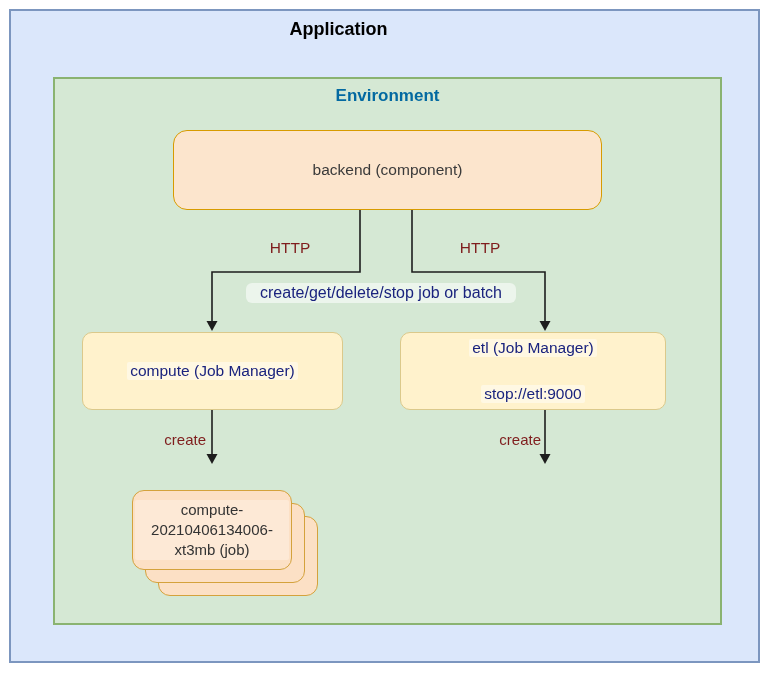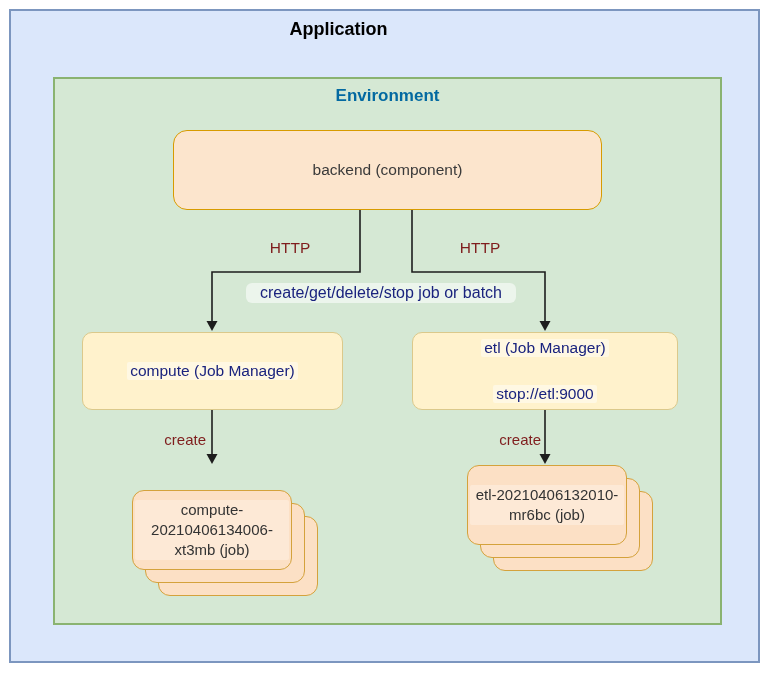--- a/index.html
+++ b/index.html
@@ -37,21 +37,21 @@
     left: 173px; top: 130px; width: 429px; height: 80px;
     background: var(--component_fill); border: 1.5px solid var(--component_border);
     border-radius: 14px; font-size: 15.5px; color: #3a3a3a;
   }
   .manager-node {
     flex-direction: column; gap: 28px;
     background: var(--manager_fill); border: 1.5px solid var(--manager_border);
     border-radius: 10px; font-size: 15.5px; color: var(--link_text);
   }
   .manager-compute { left: 82px; top: 332px; width: 261px; height: 78px; }
-  .manager-etl { left: 412px; top: 332px; width: 266px; height: 78px; }
+  .manager-etl { left: 400px; top: 332px; width: 266px; height: 78px; }
   .manager-node span { background: rgba(255,255,255,0.45); padding: 0 3px; border-radius: 2px; }
 
   
   .job-stack { position: absolute; width: 186px; height: 106px; }
   .stack-compute { left: 132px; top: 490px; padding-left: 20px; }
   .stack-etl { left: 467px; top: 465px; }
   .job-box {
     position: absolute; width: 160px; height: 80px;
     background: var(--job_fill); border: 1.5px solid var(--job_border);
     border-radius: 12px;
@@ -123,21 +123,14 @@
   </div>
 
   <div class="job-stack stack-compute">
     <div class="job-box job-back"></div>
     <div class="job-box job-mid"></div>
     <div class="job-box job-front">
       <span>compute-20210406134006-xt3mb (job)</span>
     </div>
   </div>
 
-  <div class="job-stack stack-etl">
-    <div class="job-box job-back"></div>
-    <div class="job-box job-mid"></div>
-    <div class="job-box job-front">
-      <span>etl-20210406132010-mr6bc (job)</span>
-    </div>
-  </div>
 
 </div>
 
 </body></html>

